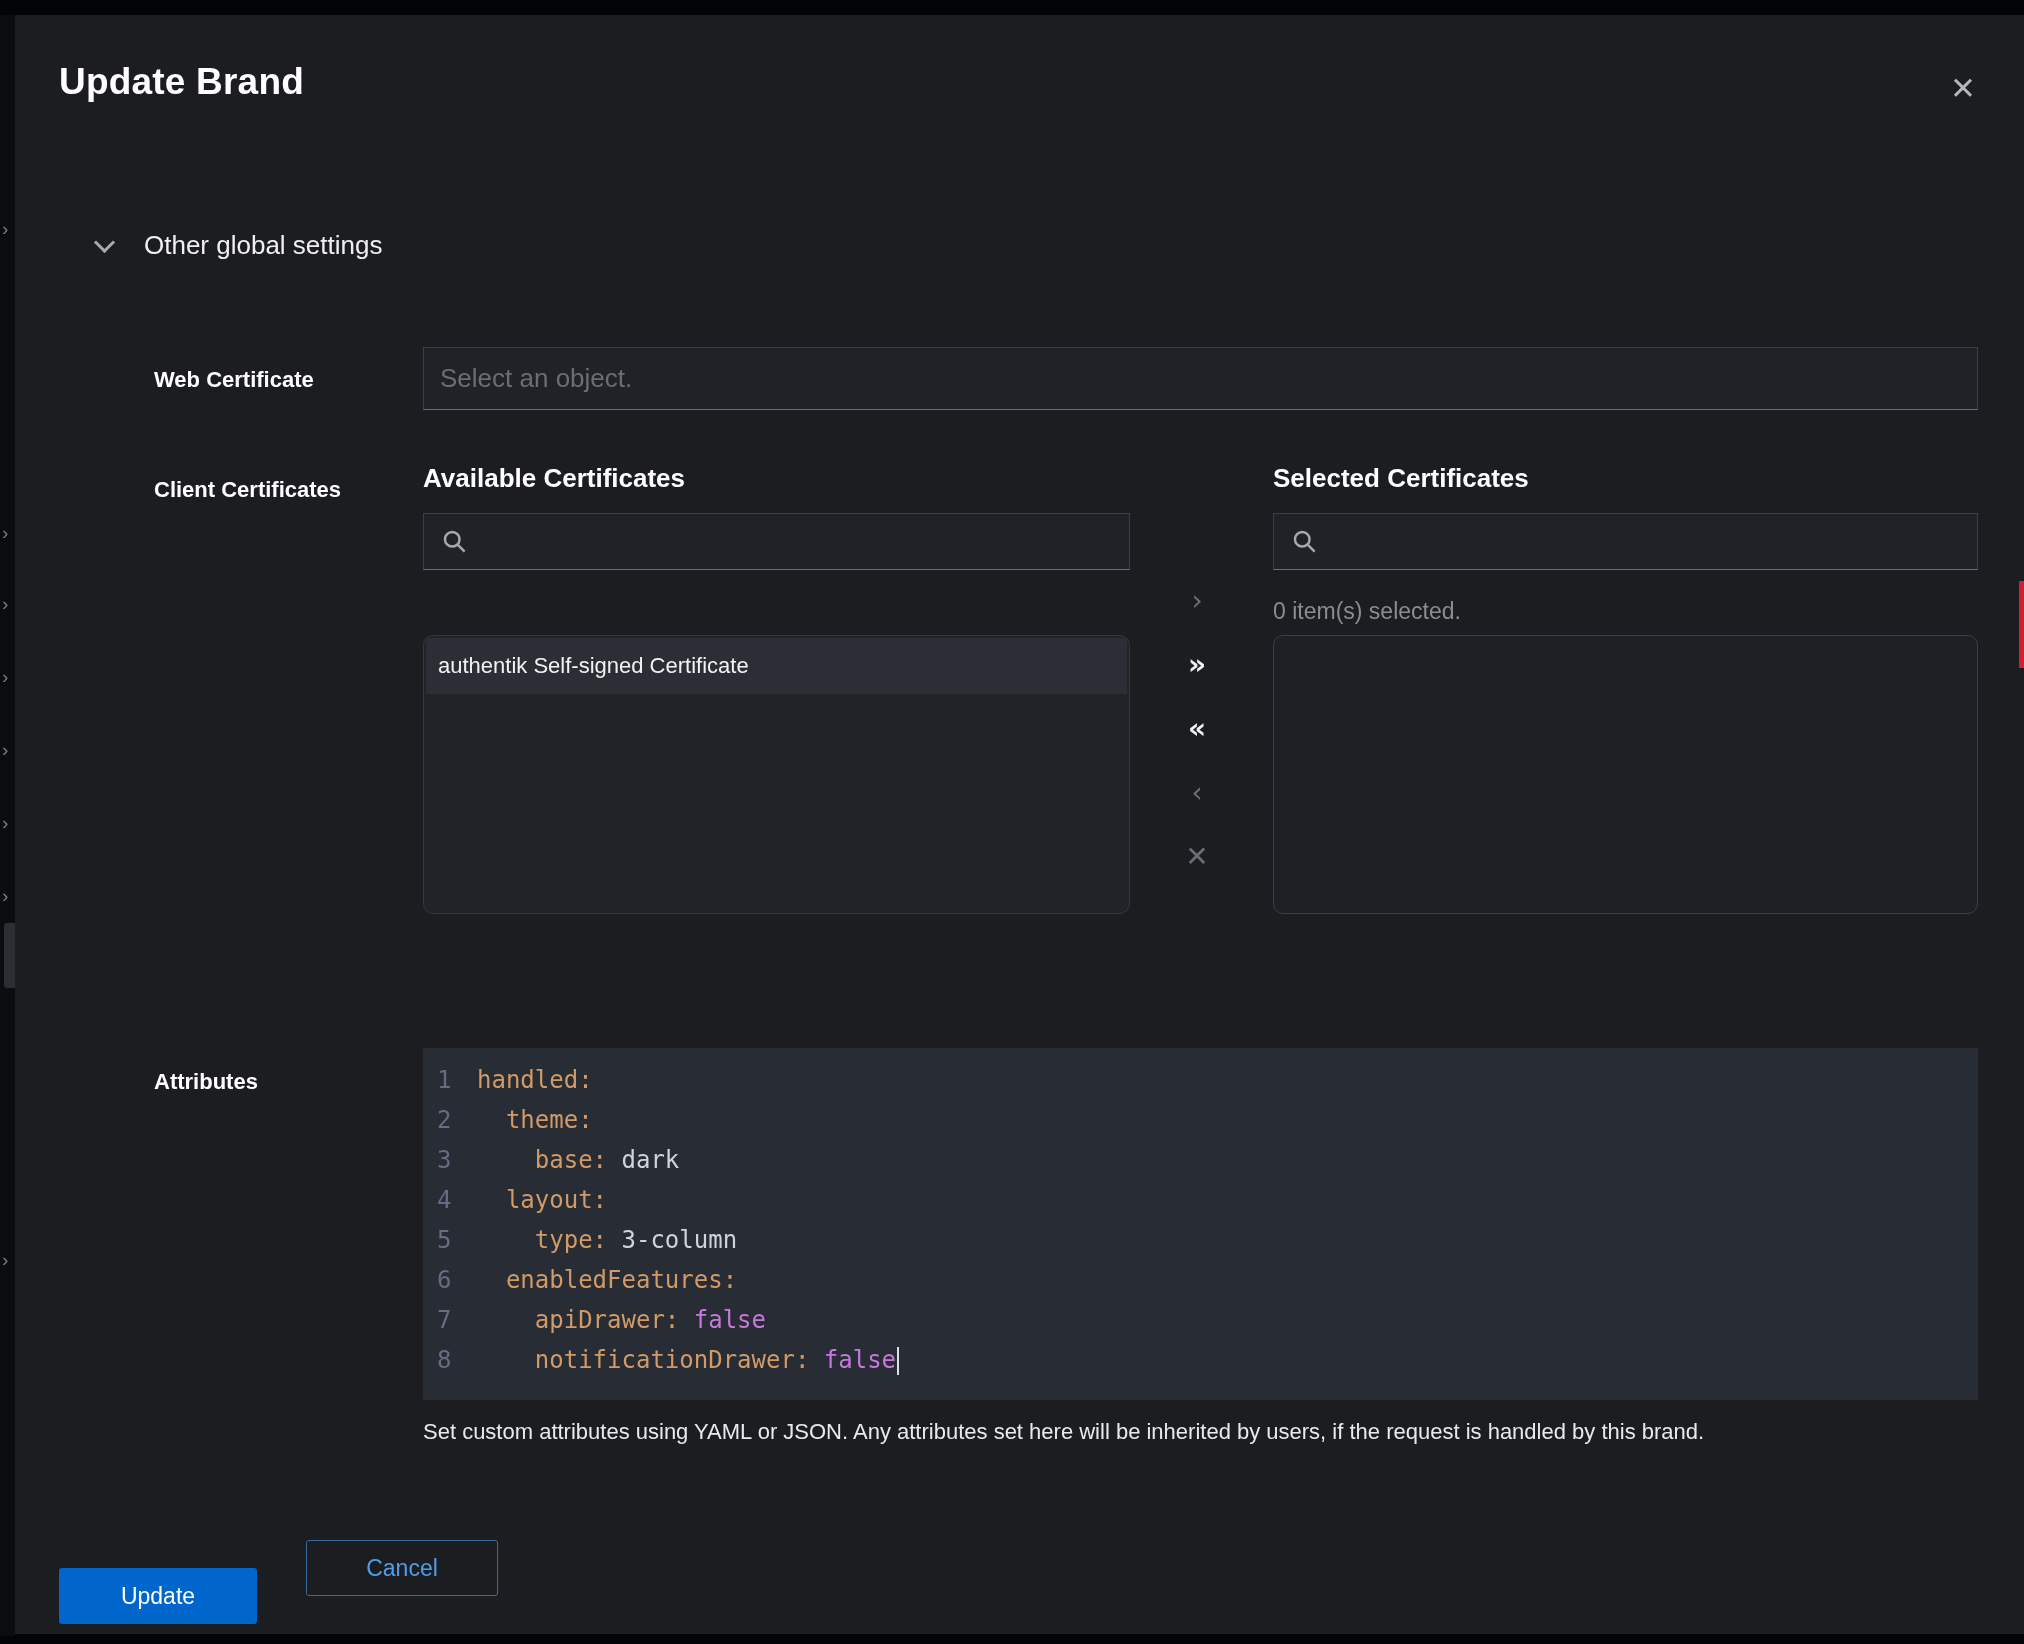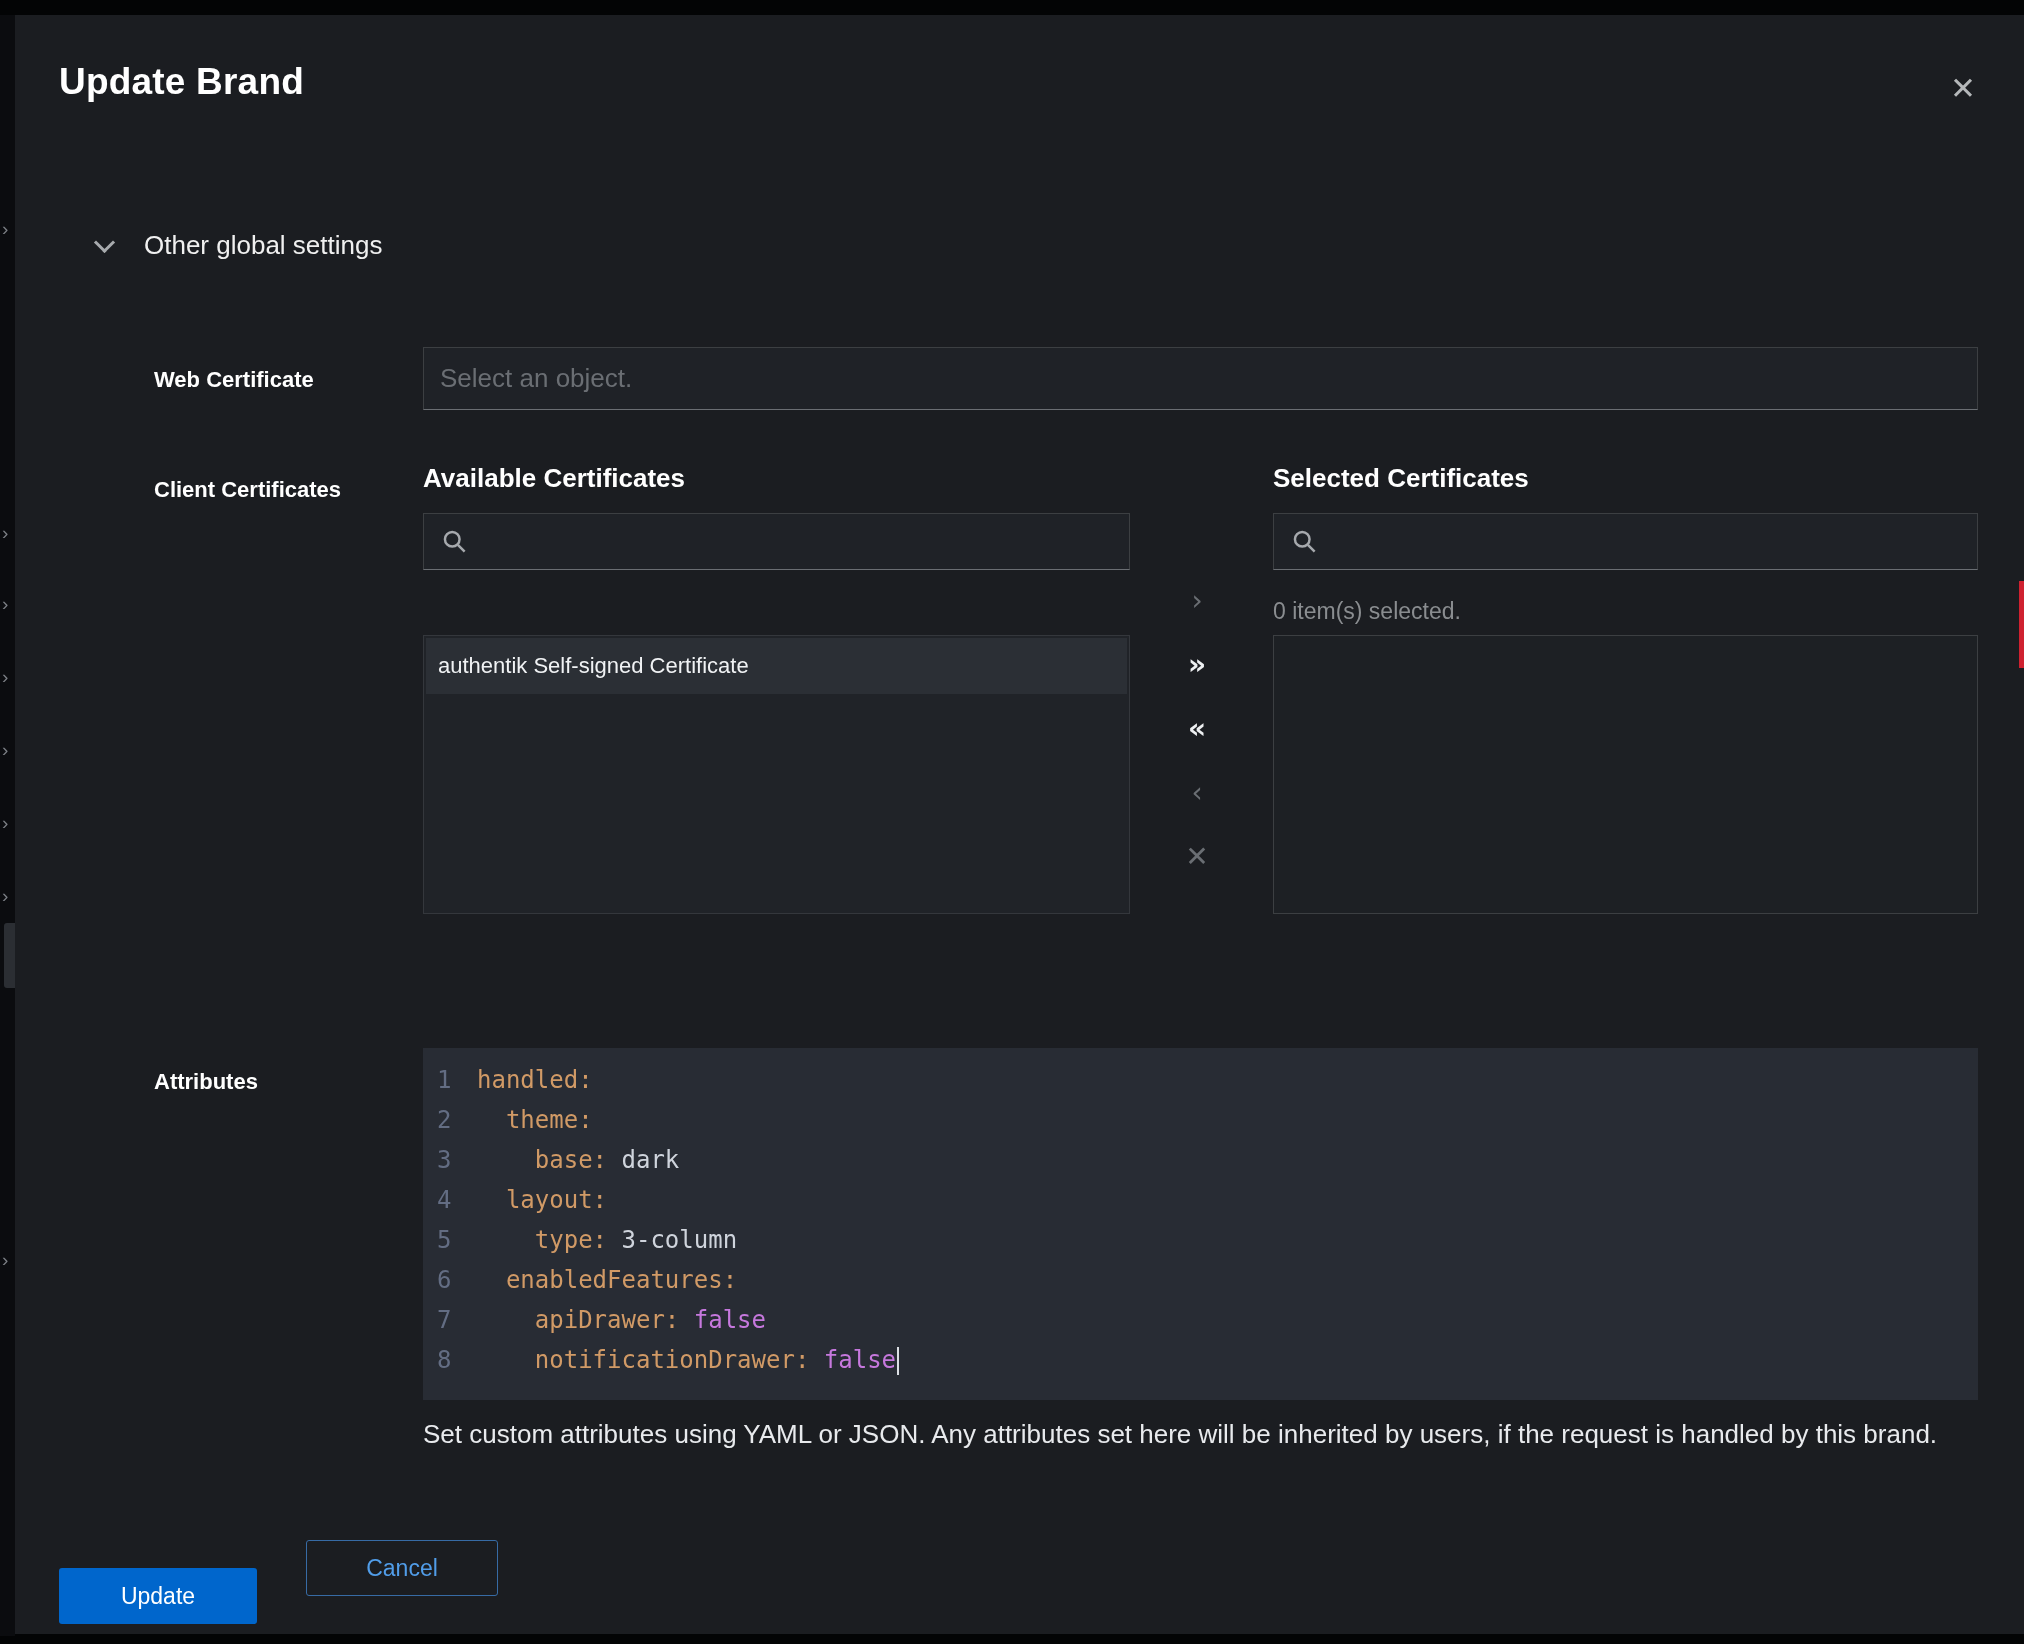--- a/index.html
+++ b/index.html
@@ -48,41 +48,41 @@
   .heading-selected { left:1258px; }
 
   .search-wrap { position:absolute; top:498px; height:57px; }
   .search-wrap .text-input { position:absolute; left:0; top:0; width:100%; height:57px; padding-left:58px; }
   .search-available { left:408px; width:707px; }
   .search-selected { left:1258px; width:705px; }
   .search-icon { position:absolute; left:18px; top:15px; width:27px; height:27px; z-index:2; pointer-events:none; }
 
   .status-selected { position:absolute; left:1258px; top:583px; font-size:23px; color:#8a8d90; }
 
-  .listbox { position:absolute; top:620px; height:279px; overflow:hidden; }
+  .listbox { position:absolute; top:620px; height:279px; overflow:hidden;border-radius:10px; }
   .list-available { left:408px; width:707px; background:#202328; border:1px solid #34373c; padding:2px; }
   .list-selected { left:1258px; width:705px; background:#1d2024; border:1px solid #3c3f42; }
   .list-item { height:56px; line-height:56px; padding:0 12px; font-size:22px; color:#f0f2f4; cursor:pointer; }
   .list-item.selected { background:#2b2f35; }
 
   .transfer-controls { position:absolute; left:1162px; top:566px; width:40px; display:flex; flex-direction:column; }
   .xfer { width:40px; height:40px; margin-bottom:24px; background:none; border:none; color:#6a6e73; font-size:28px; line-height:40px; text-align:center; cursor:pointer; font-family:"DejaVu Sans", sans-serif; padding:0; }
   .xfer.strong { color:#eef0f2; font-weight:700; }
 
   
   .code-editor { position:absolute; left:408px; top:1033px; width:1555px; height:352px; background:#282c34; padding-top:12px; cursor:text; overflow:hidden; }
   .code-line { display:flex; height:40px; line-height:40px; font-family:"DejaVu Sans Mono", monospace; font-size:24px; }
   .gutter { flex:none; width:50px; padding-left:14px; color:#636d83; }
   .code-content { white-space:pre; margin-left:4px; }
   .tok-key { color:#d19a66; }
   .tok-plain { color:#cfd4dc; }
   .tok-atom { color:#c678dd; }
   .caret { display:inline-block; width:2px; height:28px; background:#dcdfe4; vertical-align:middle; margin-left:1px; }
 
-  .help-text { position:absolute; left:408px; top:1404px; width:1520px; font-size:26px; color:#e8eaed; }
+  .help-text { position:absolute; left:408px; top:1404px; width:1520px; font-size:22px; color:#e8eaed; }
 
   
   .btn { position:absolute; top:1525px; height:56px; font-size:23px; border-radius:3px; cursor:pointer; font-family:"Liberation Sans", sans-serif; }
   .btn-update { left:44px; width:198px; background:#0066cc; border:none; color:#ffffff;margin-top:28px; }
   .btn-cancel { left:251px; width:192px; background:transparent; border:1px solid #376ba5; color:#519de9;margin-left:40px; }
 </style>
 </head>
 <body>
 
 <div class="topbar"></div>

